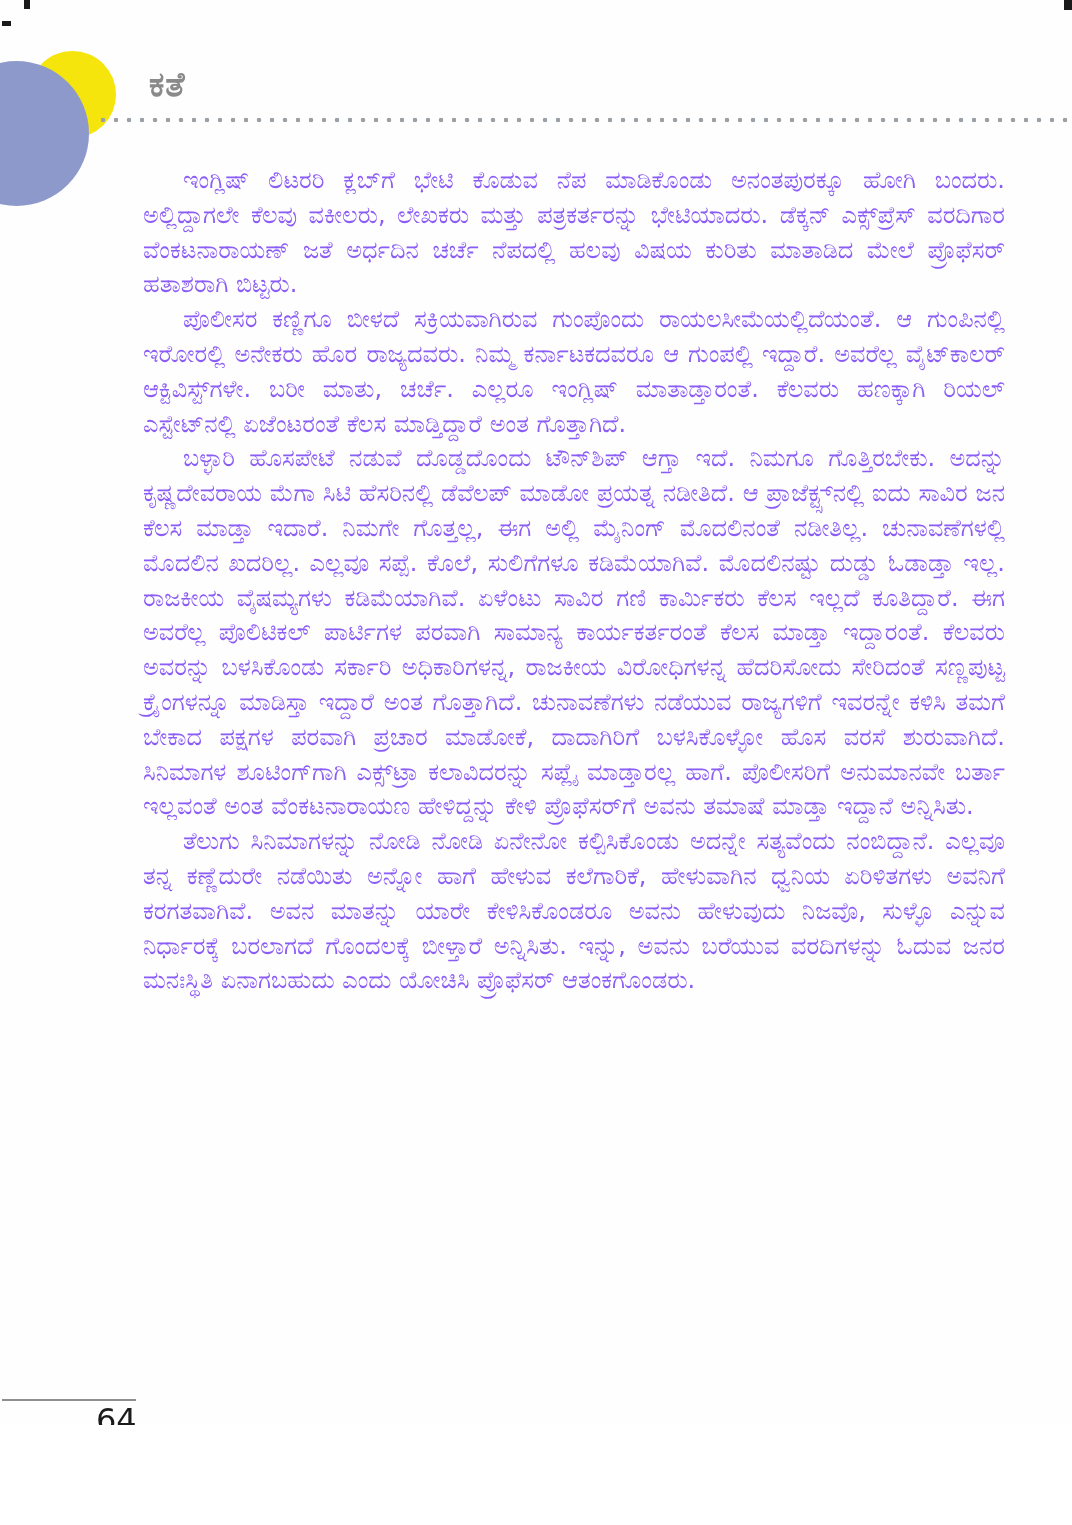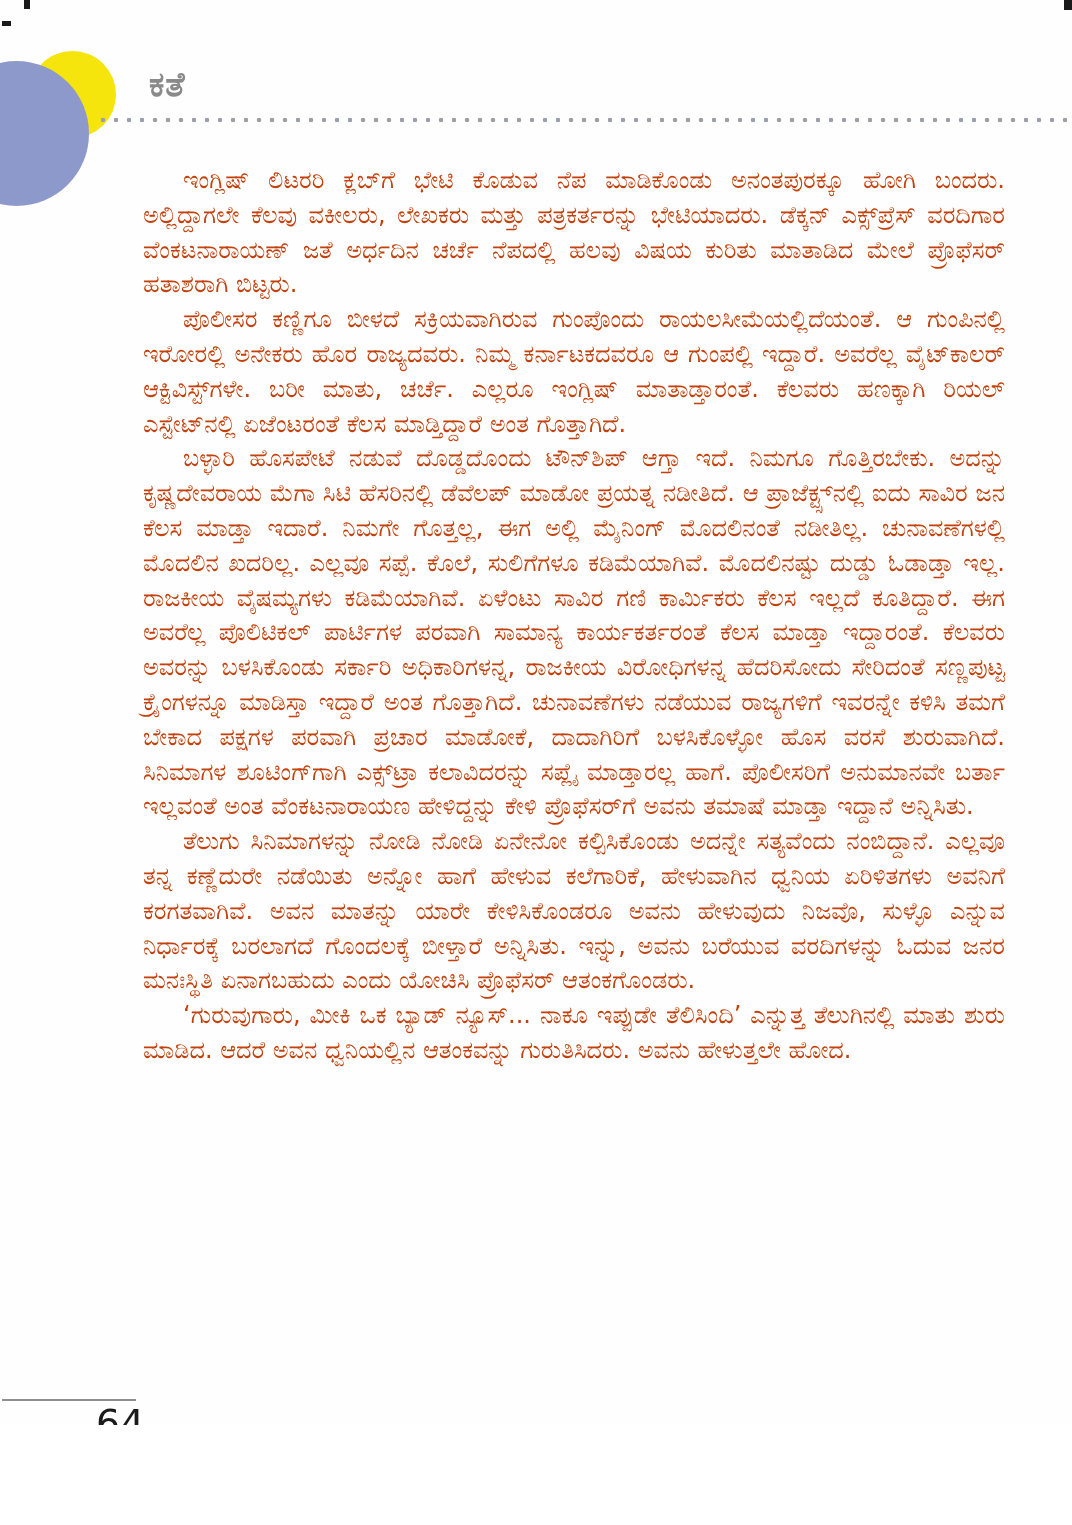--- a/index.html
+++ b/index.html
@@ -38,38 +38,38 @@
     background-image: radial-gradient(circle at 3px 3px, #9aa0a6 2px, transparent 2.6px);
     background-size: 13px 6px;
     background-repeat: repeat-x;
     z-index: 3;
   }
 
   .text-block {
     position: absolute;
     left: 143px; top: 163px;
     width: 862px;
-    color: #c2410c;
+    color: #8b5cf6;
     font-size: 24px;
     line-height: 34.8px;
     text-align: justify;
     z-index: 3;
   }
   .text-block p { margin: 0; text-indent: 40px; }
 
   .pagenum-rule {
     position: absolute;
     left: 2px; top: 1399px;
     width: 134px; height: 2px;
     background: #8f8f8f;
   }
   .page-number {
     position: absolute;
     left: 96px; top: 1401px;
-    font-size: 38px;
+    font-size: 32px;
     color: #1b1b1b;
   }
   .bottom-edge-line {
     position: absolute;
     left: 30px; top: 1521px;
     width: 1042px; height: 3px;
     background: #cccccc;
   }
 </style>
 </head>
@@ -87,20 +87,19 @@
   <div class="circle circle-blue"></div>
 
   <div class="page-title">ಕತೆ</div>
   <div class="dotted-rule"></div>
 
   <div class="text-block">
     <p>ಇಂಗ್ಲಿಷ್ ಲಿಟರರಿ ಕ್ಲಬ್‌ಗೆ ಭೇಟಿ ಕೊಡುವ ನೆಪ ಮಾಡಿಕೊಂಡು ಅನಂತಪುರಕ್ಕೂ ಹೋಗಿ ಬಂದರು. ಅಲ್ಲಿದ್ದಾಗಲೇ ಕೆಲವು ವಕೀಲರು, ಲೇಖಕರು ಮತ್ತು ಪತ್ರಕರ್ತರನ್ನು ಭೇಟಿಯಾದರು. ಡೆಕ್ಕನ್ ಎಕ್ಸ್‌ಪ್ರೆಸ್ ವರದಿಗಾರ ವೆಂಕಟನಾರಾಯಣ್ ಜತೆ ಅರ್ಧದಿನ ಚರ್ಚೆ ನೆಪದಲ್ಲಿ ಹಲವು ವಿಷಯ ಕುರಿತು ಮಾತಾಡಿದ ಮೇಲೆ ಪ್ರೊಫೆಸರ್ ಹತಾಶರಾಗಿ ಬಿಟ್ಟರು.</p>
     <p>ಪೊಲೀಸರ ಕಣ್ಣಿಗೂ ಬೀಳದೆ ಸಕ್ರಿಯವಾಗಿರುವ ಗುಂಪೊಂದು ರಾಯಲಸೀಮೆಯಲ್ಲಿದೆಯಂತೆ. ಆ ಗುಂಪಿನಲ್ಲಿ ಇರೋರಲ್ಲಿ ಅನೇಕರು ಹೊರ ರಾಜ್ಯದವರು. ನಿಮ್ಮ ಕರ್ನಾಟಕದವರೂ ಆ ಗುಂಪಲ್ಲಿ ಇದ್ದಾರೆ. ಅವರೆಲ್ಲ ವೈಟ್‌ಕಾಲರ್ ಆಕ್ಟಿವಿಸ್ಟ್‌ಗಳೇ. ಬರೀ ಮಾತು, ಚರ್ಚೆ. ಎಲ್ಲರೂ ಇಂಗ್ಲಿಷ್ ಮಾತಾಡ್ತಾರಂತೆ. ಕೆಲವರು ಹಣಕ್ಕಾಗಿ ರಿಯಲ್ ಎಸ್ಟೇಟ್‌ನಲ್ಲಿ ಏಜೆಂಟರಂತೆ ಕೆಲಸ ಮಾಡ್ತಿದ್ದಾರೆ ಅಂತ ಗೊತ್ತಾಗಿದೆ.</p>
     <p>ಬಳ್ಳಾರಿ ಹೊಸಪೇಟೆ ನಡುವೆ ದೊಡ್ಡದೊಂದು ಟೌನ್‌ಶಿಪ್ ಆಗ್ತಾ ಇದೆ. ನಿಮಗೂ ಗೊತ್ತಿರಬೇಕು. ಅದನ್ನು ಕೃಷ್ಣದೇವರಾಯ ಮೆಗಾ ಸಿಟಿ ಹೆಸರಿನಲ್ಲಿ ಡೆವೆಲಪ್ ಮಾಡೋ ಪ್ರಯತ್ನ ನಡೀತಿದೆ. ಆ ಪ್ರಾಜೆಕ್ಟ್ಸ್‌ನಲ್ಲಿ ಐದು ಸಾವಿರ ಜನ ಕೆಲಸ ಮಾಡ್ತಾ ಇದಾರೆ. ನಿಮಗೇ ಗೊತ್ತಲ್ಲ, ಈಗ ಅಲ್ಲಿ ಮೈನಿಂಗ್ ಮೊದಲಿನಂತೆ ನಡೀತಿಲ್ಲ. ಚುನಾವಣೆಗಳಲ್ಲಿ ಮೊದಲಿನ ಖದರಿಲ್ಲ. ಎಲ್ಲವೂ ಸಪ್ಪೆ. ಕೊಲೆ, ಸುಲಿಗೆಗಳೂ ಕಡಿಮೆಯಾಗಿವೆ. ಮೊದಲಿನಷ್ಟು ದುಡ್ಡು ಓಡಾಡ್ತಾ ಇಲ್ಲ. ರಾಜಕೀಯ ವೈಷಮ್ಯಗಳು ಕಡಿಮೆಯಾಗಿವೆ. ಏಳೆಂಟು ಸಾವಿರ ಗಣಿ ಕಾರ್ಮಿಕರು ಕೆಲಸ ಇಲ್ಲದೆ ಕೂತಿದ್ದಾರೆ. ಈಗ ಅವರೆಲ್ಲ ಪೊಲಿಟಿಕಲ್ ಪಾರ್ಟಿಗಳ ಪರವಾಗಿ ಸಾಮಾನ್ಯ ಕಾರ್ಯಕರ್ತರಂತೆ ಕೆಲಸ ಮಾಡ್ತಾ ಇದ್ದಾರಂತೆ. ಕೆಲವರು ಅವರನ್ನು ಬಳಸಿಕೊಂಡು ಸರ್ಕಾರಿ ಅಧಿಕಾರಿಗಳನ್ನ, ರಾಜಕೀಯ ವಿರೋಧಿಗಳನ್ನ ಹೆದರಿಸೋದು ಸೇರಿದಂತೆ ಸಣ್ಣಪುಟ್ಟ ಕ್ರೈಂಗಳನ್ನೂ ಮಾಡಿಸ್ತಾ ಇದ್ದಾರೆ ಅಂತ ಗೊತ್ತಾಗಿದೆ. ಚುನಾವಣೆಗಳು ನಡೆಯುವ ರಾಜ್ಯಗಳಿಗೆ ಇವರನ್ನೇ ಕಳಿಸಿ ತಮಗೆ ಬೇಕಾದ ಪಕ್ಷಗಳ ಪರವಾಗಿ ಪ್ರಚಾರ ಮಾಡೋಕೆ, ದಾದಾಗಿರಿಗೆ ಬಳಸಿಕೊಳ್ಳೋ ಹೊಸ ವರಸೆ ಶುರುವಾಗಿದೆ. ಸಿನಿಮಾಗಳ ಶೂಟಿಂಗ್‌ಗಾಗಿ ಎಕ್ಸ್‌ಟ್ರಾ ಕಲಾವಿದರನ್ನು ಸಪ್ಲೈ ಮಾಡ್ತಾರಲ್ಲ ಹಾಗೆ. ಪೊಲೀಸರಿಗೆ ಅನುಮಾನವೇ ಬರ್ತಾ ಇಲ್ಲವಂತೆ ಅಂತ ವೆಂಕಟನಾರಾಯಣ ಹೇಳಿದ್ದನ್ನು ಕೇಳಿ ಪ್ರೊಫೆಸರ್‌ಗೆ ಅವನು ತಮಾಷೆ ಮಾಡ್ತಾ ಇದ್ದಾನೆ ಅನ್ನಿಸಿತು.</p>
     <p>ತೆಲುಗು ಸಿನಿಮಾಗಳನ್ನು ನೋಡಿ ನೋಡಿ ಏನೇನೋ ಕಲ್ಪಿಸಿಕೊಂಡು ಅದನ್ನೇ ಸತ್ಯವೆಂದು ನಂಬಿದ್ದಾನೆ. ಎಲ್ಲವೂ ತನ್ನ ಕಣ್ಣೆದುರೇ ನಡೆಯಿತು ಅನ್ನೋ ಹಾಗೆ ಹೇಳುವ ಕಲೆಗಾರಿಕೆ, ಹೇಳುವಾಗಿನ ಧ್ವನಿಯ ಏರಿಳಿತಗಳು ಅವನಿಗೆ ಕರಗತವಾಗಿವೆ. ಅವನ ಮಾತನ್ನು ಯಾರೇ ಕೇಳಿಸಿಕೊಂಡರೂ ಅವನು ಹೇಳುವುದು ನಿಜವೊ, ಸುಳ್ಳೊ ಎನ್ನುವ ನಿರ್ಧಾರಕ್ಕೆ ಬರಲಾಗದೆ ಗೊಂದಲಕ್ಕೆ ಬೀಳ್ತಾರೆ ಅನ್ನಿಸಿತು. ಇನ್ನು, ಅವನು ಬರೆಯುವ ವರದಿಗಳನ್ನು ಓದುವ ಜನರ ಮನಃಸ್ಥಿತಿ ಏನಾಗಬಹುದು ಎಂದು ಯೋಚಿಸಿ ಪ್ರೊಫೆಸರ್ ಆತಂಕಗೊಂಡರು.</p>
-    <p>‘ಗುರುವುಗಾರು, ಮೀಕಿ ಒಕ ಬ್ಯಾಡ್ ನ್ಯೂಸ್... ನಾಕೂ ಇಪ್ಪುಡೇ ತೆಲಿಸಿಂದಿ’ ಎನ್ನುತ್ತ ತೆಲುಗಿನಲ್ಲಿ ಮಾತು ಶುರು ಮಾಡಿದ. ಆದರೆ ಅವನ ಧ್ವನಿಯಲ್ಲಿನ ಆತಂಕವನ್ನು ಗುರುತಿಸಿದರು. ಅವನು ಹೇಳುತ್ತಲೇ ಹೋದ.</p>
   </div>
 
   <div class="pagenum-rule"></div>
   <div class="page-number">64</div>
   <div class="bottom-edge-line"></div>
 
 </div>
 
 </body></html>

